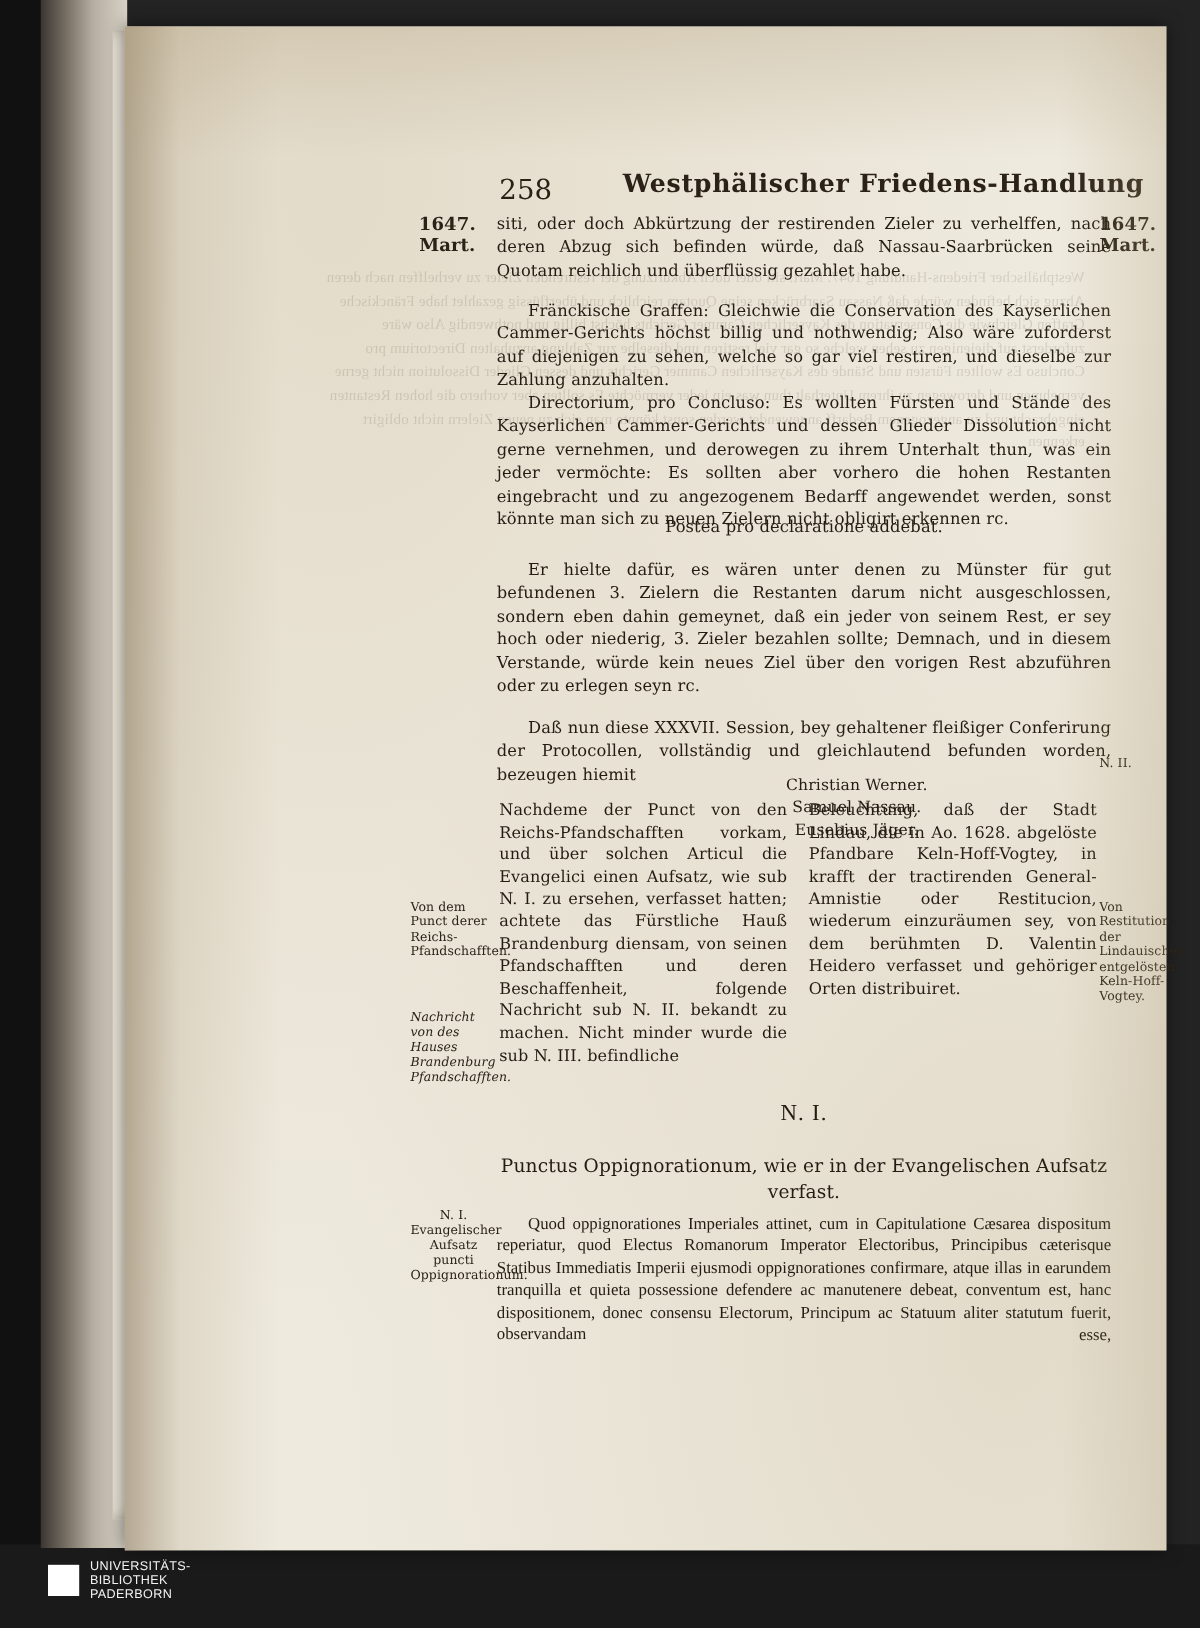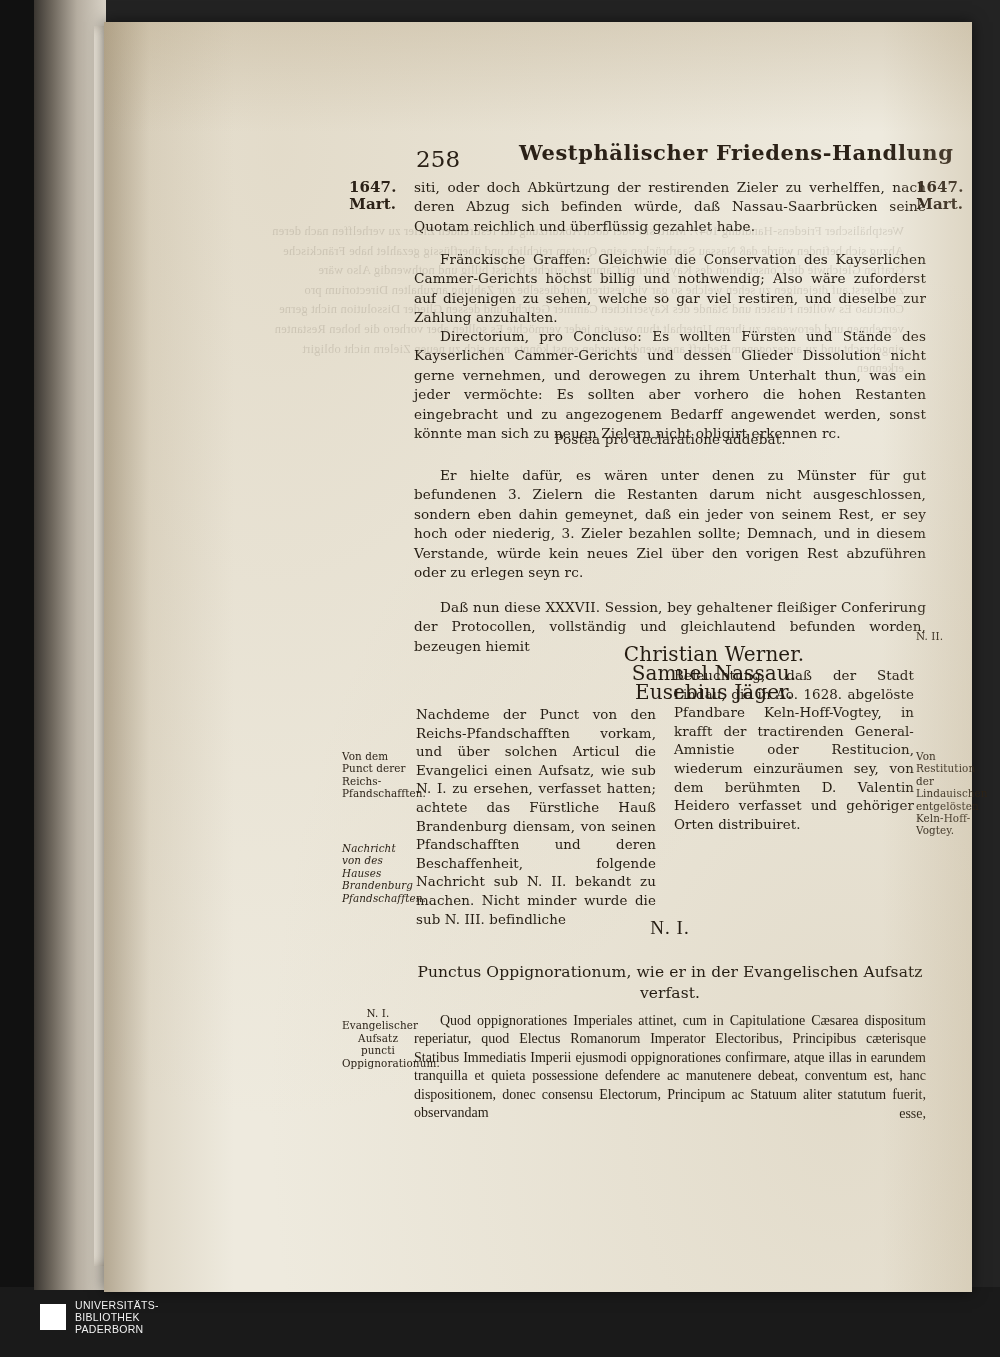--- a/index.html
+++ b/index.html
@@ -187,21 +187,20 @@
   .marg-center { text-align: center; }
 
   
   .twocol-left {
     position: absolute;
     left: 312px; top: 645px;
     width: 240px;
     font-size: 13.4px;
     line-height: 18.6px;
     text-align: justify;
-    margin-top: 39px;
   }
   .twocol-right {
     position: absolute;
     left: 570px; top: 645px;
     width: 240px;
     font-size: 13.4px;
     line-height: 18.6px;
     text-align: justify;
   }
 
@@ -221,21 +220,21 @@
   }
   .logo-text {
     color: #f2f2f2;
     font-family: "Liberation Sans", sans-serif;
     font-size: 10.5px;
     line-height: 12px;
     letter-spacing: 0.3px;
     white-space: pre-line;
   }
 
-  .sig { text-align: center; font-size: 20px; line-height: 19px; }
+  .sig { text-align: center; font-size: 13px; line-height: 19px; }
 </style>
 </head>
 <body>
 
 <div class="scan-bg"></div>
 <div class="scan-bg-left"></div>
 <div class="scan-bg-bottom"></div>
 
 <div class="binding">
   <div class="binding-edge"></div>

